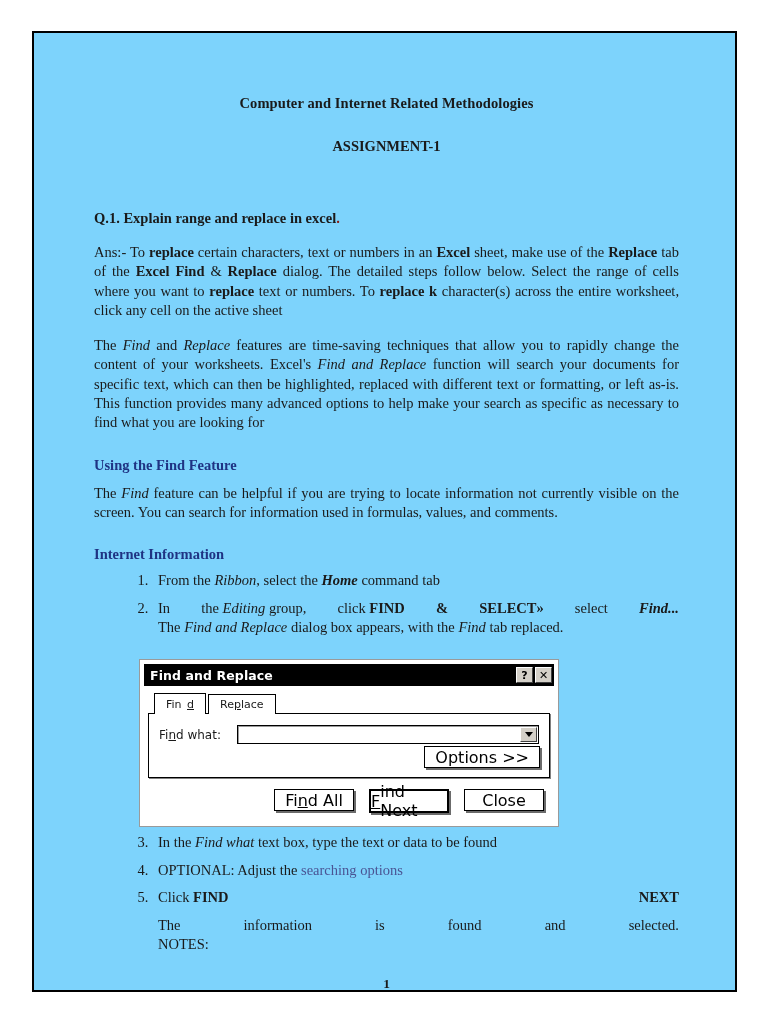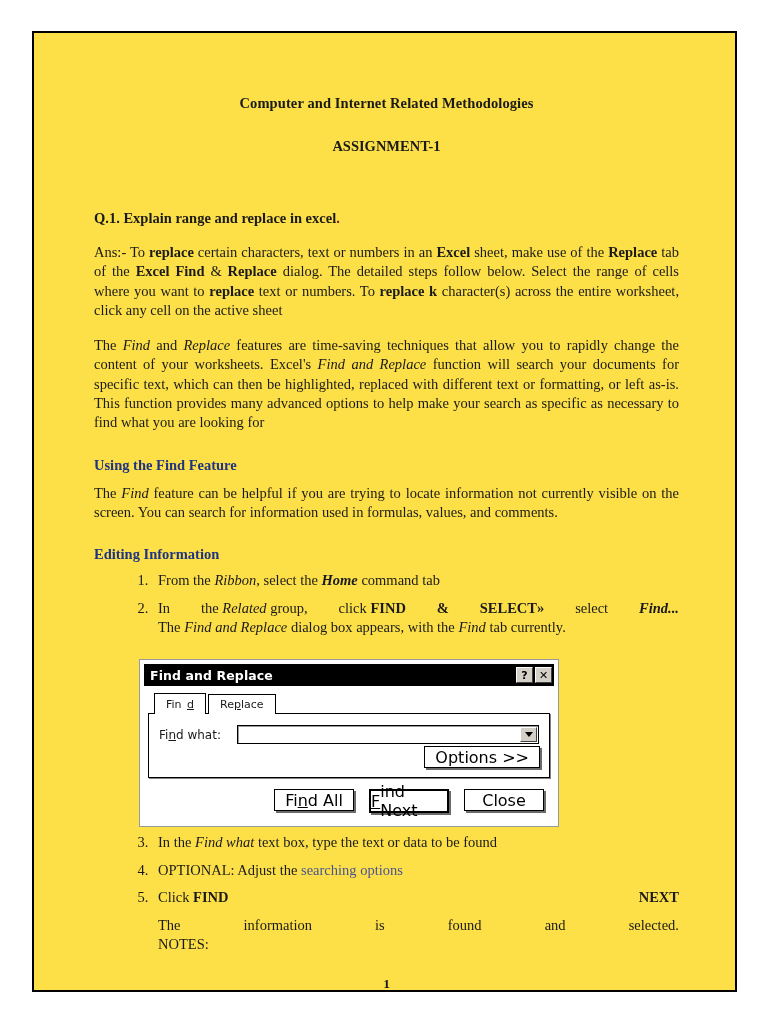--- a/index.html
+++ b/index.html
@@ -17,21 +17,21 @@
 
   
   .page-frame {
     position: absolute;
     left: 32px;
     top: 31px;
     width: 705px;
     height: 961px;
     border: 2px solid #000000;
     box-sizing: border-box;
-    background: #fde047;
+    background: #7dd3fc;
     padding-left: 35px;
   }
   .page-inner {
     position: absolute;
     left: 60px;
     top: 30px;
     width: 585px;
     height: 900px;
   }
 
@@ -279,36 +279,36 @@
     <div class="qheading"><span>Q.1. Explain range and replace in excel</span><span class="dot-red">.</span></div>
 
     <p class="body"><span>Ans:- To </span><b>replace</b><span> certain characters, text or numbers in an </span><b>Excel</b><span> sheet, make use of the </span><b>Replace</b><span> tab of the </span><b>Excel Find</b><span> &amp; </span><b>Replace</b><span> dialog. The detailed steps follow below. Select the range of cells where you want to </span><b>replace</b><span> text or numbers. To </span><b>replace</b><span>  </span><b>k</b><span> character(s) across the entire worksheet, click any cell on the active sheet</span></p>
 
     <p class="body"><span>The </span><i>Find</i><span> and </span><i>Replace</i><span> features are time-saving techniques that allow you to rapidly change the content of your worksheets. Excel's </span><i>Find and Replace</i><span> function will search your documents for specific text, which can then be highlighted, replaced with different text or formatting, or left as-is. This function provides many advanced options to help make your search as specific as necessary to find what you are looking for</span></p>
 
     <div class="blue-heading">Using the Find Feature</div>
 
     <p class="body tight"><span>The </span><i>Find</i><span> feature can be helpful if you are trying to locate information not currently visible on the screen. You can search for information used in formulas, values, and comments.</span></p>
 
-    <div class="blue-heading">Editing Information</div>
+    <div class="blue-heading">Internet Information</div>
 
     <ol class="steps">
       <li><span>From the </span><i>Ribbon</i><span>, select the </span><b><i>Home</i></b><span> command tab</span></li>
 
       <li>
         <div class="justify-row">
           <span>In</span>
-          <span><span>the</span>&nbsp;<i>Related</i>&nbsp;<span>group,</span></span>
+          <span><span>the</span>&nbsp;<i>Editing</i>&nbsp;<span>group,</span></span>
           <span><span>click</span>&nbsp;<b>FIND</b></span>
           <b>&amp;</b>
           <b>SELECT»</b>
           <span>select</span>
           <b><i>Find...</i></b>
         </div>
-        <div><span>The </span><i>Find and Replace</i><span> dialog box appears, with the </span><i>Find</i><span> tab currently.</span></div>
+        <div><span>The </span><i>Find and Replace</i><span> dialog box appears, with the </span><i>Find</i><span> tab replaced.</span></div>
       </li>
     </ol>
 
     <div class="dialog-wrap">
       <div class="dialog">
 
         <div class="titlebar">
           <span class="titlebar-text">Find and Replace</span>
           <span class="titlebar-buttons">
             <span class="tb-btn">?</span>

